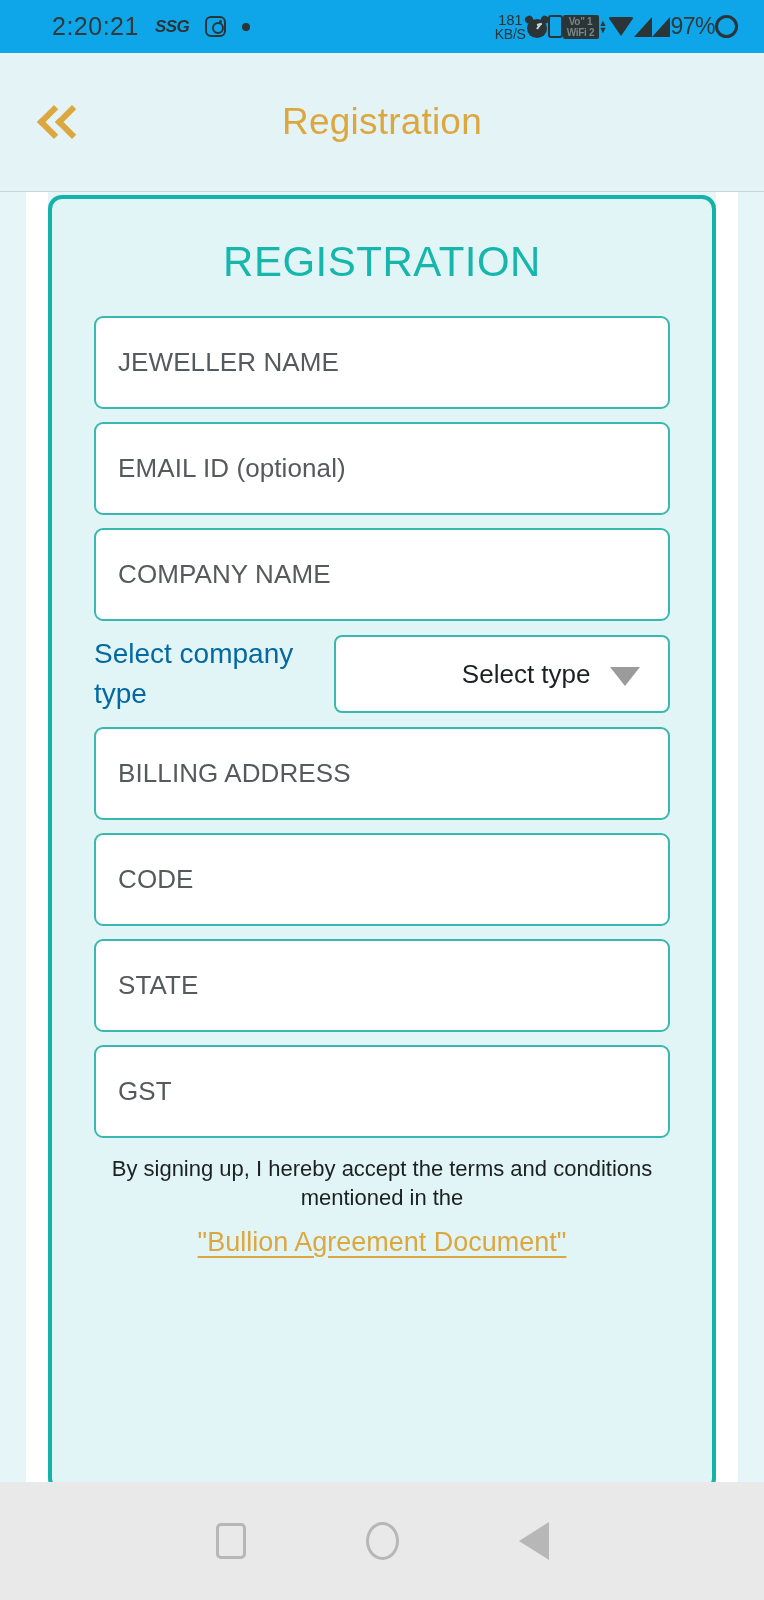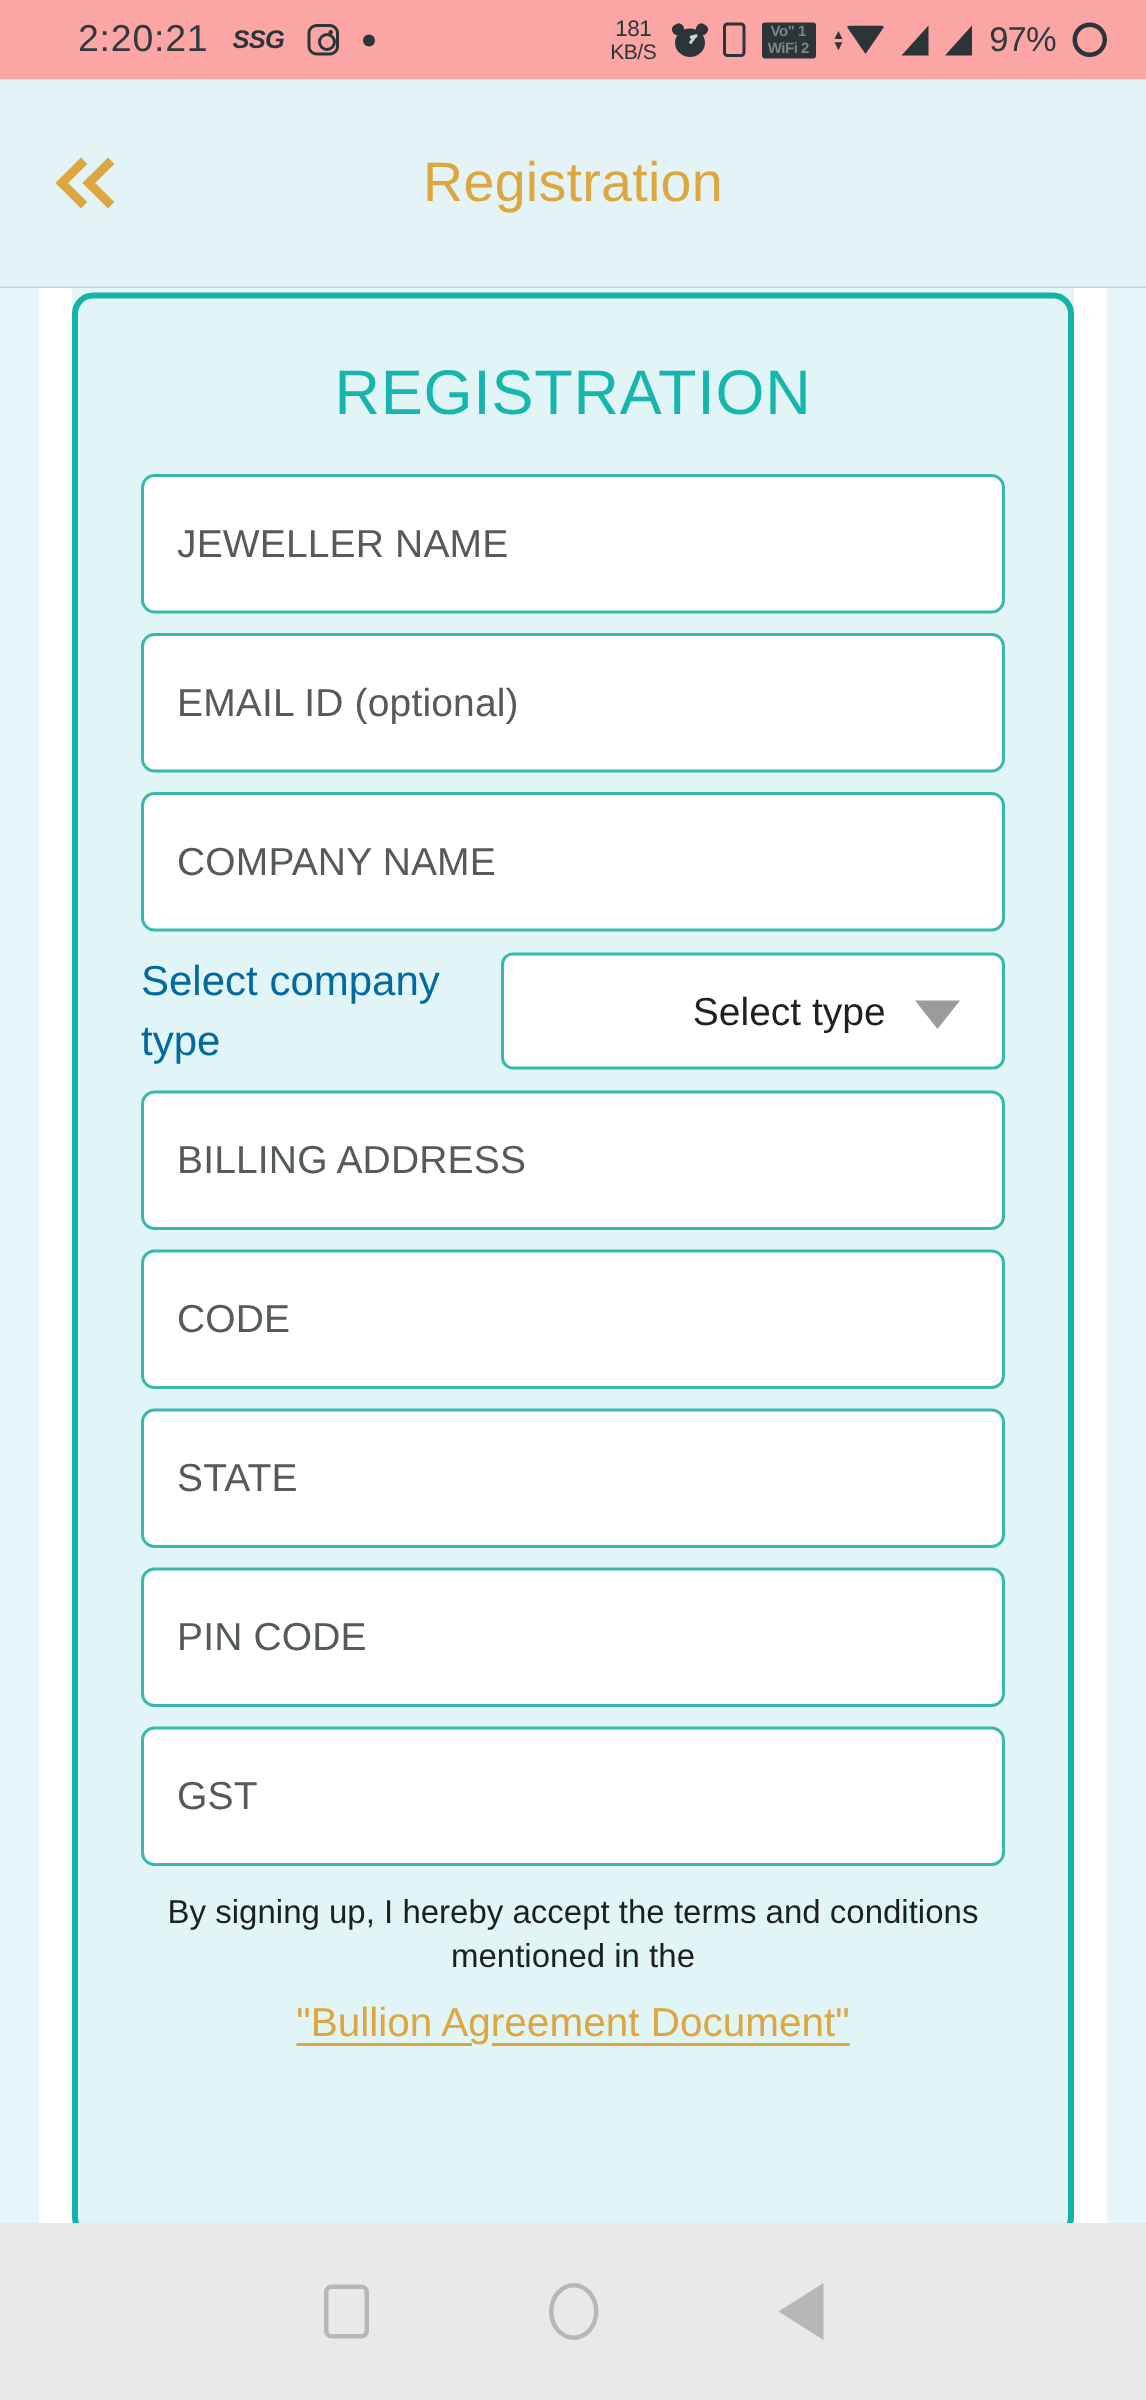--- a/index.html
+++ b/index.html
@@ -6,21 +6,21 @@
   html, body {
     width: 764px; height: 1600px;
     font-family: "Liberation Sans", sans-serif;
     background: #e6f5f7;
     overflow: hidden;
   }
 
   
   .statusbar {
     height: 53px; width: 100%;
-    background: #fca5a5;
+    background: #0ea5e9;
     display: flex; 
     color: #2b3436;
     position: relative;
   }
   .sb-left {
     display: flex; align-items: center; gap: 16px;
     margin-left: 52px;
   }
   .sb-time { font-size: 25px; letter-spacing: .5px; color: #303a3c; }
   .sb-ssg { font-size: 17px; font-weight: bold; font-style: italic; letter-spacing: -0.5px; color: #2b3436; }
@@ -32,21 +32,21 @@
     content:""; position:absolute; width:8px; height:8px; border:2.2px solid #2b3436;
     border-radius:50%; left:4.4px; top:4.4px;
   }
   .ig-icon::after {
     content:""; position:absolute; width:3px; height:3px; background:#2b3436;
     border-radius:50%; right:2px; top:1.6px;
   }
   .sb-dot { width: 8px; height: 8px; border-radius: 50%; background: #2b3436; }
 
   .sb-right {
-    display: flex; align-items: center; gap: 11px;
+    display: flex; align-items: center; 
     position: absolute; right: 26px; top: 0; height: 100%;
   }
   .kbs { line-height: 1; text-align: center; color: #2b3436; }
   .kbs .n { font-size: 15px; display:block; letter-spacing:-.3px; }
   .kbs .u { font-size: 14px; display:block; letter-spacing:-.3px; }
 
   .alarm { position: relative; width: 22px; height: 22px; }
   .alarm .body { position:absolute; left:1px; top:3px; width:20px; height:19px; border-radius:50%; background:#2b3436; }
   .alarm .ear-l, .alarm .ear-r { position:absolute; top:0px; width:8px; height:7px; background:#2b3436; border-radius:3px; }
   .alarm .ear-l { left:-1px; transform: rotate(-32deg); }
@@ -259,23 +259,20 @@
     <div class="field">
       <span class="field-ph">BILLING ADDRESS</span>
     </div>
     <div class="field">
       <span class="field-ph">CODE</span>
     </div>
     <div class="field">
       <span class="field-ph">STATE</span>
     </div>
     <div class="field">
-      <span class="field-ph">PIN CODE</span>
-    </div>
-    <div class="field">
       <span class="field-ph">GST</span>
     </div>
 
     <div class="terms">By signing up, I hereby accept the terms and conditions mentioned in the</div>
     <a class="doc-link">"Bullion Agreement Document"</a>
   </div>
 </div>
 
 <div class="navbar">
   <span class="nv-square"></span>

